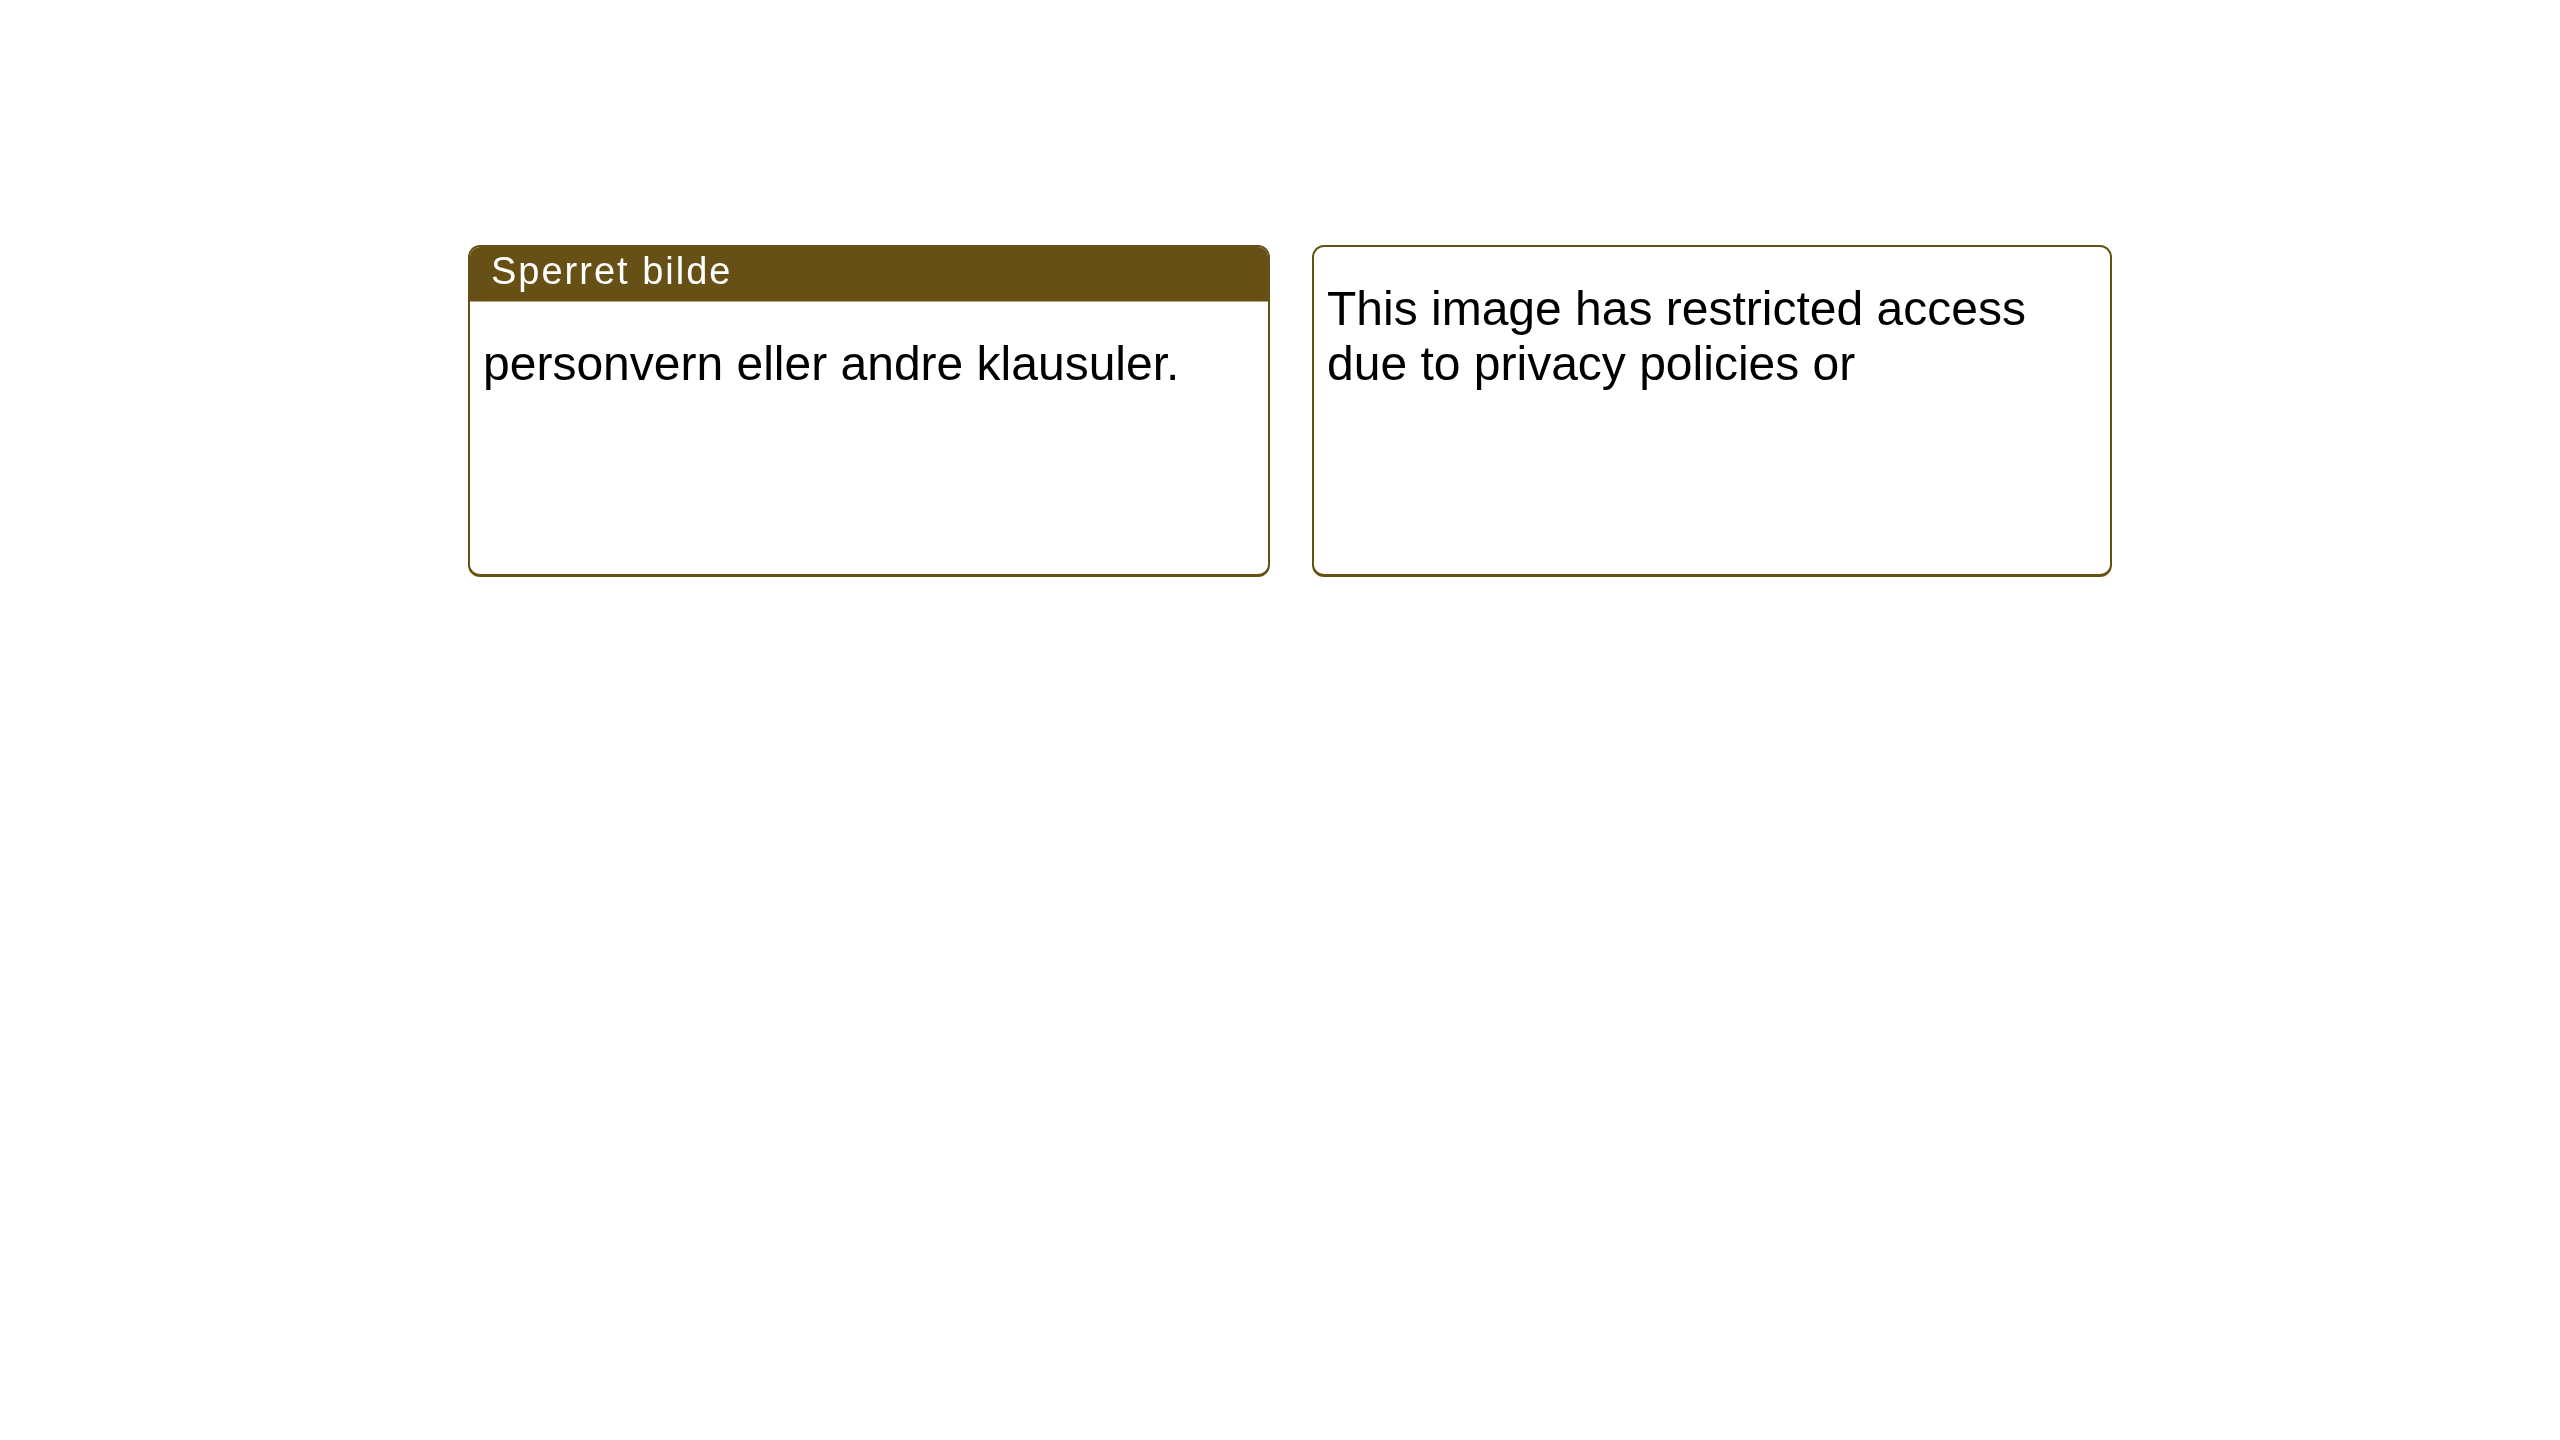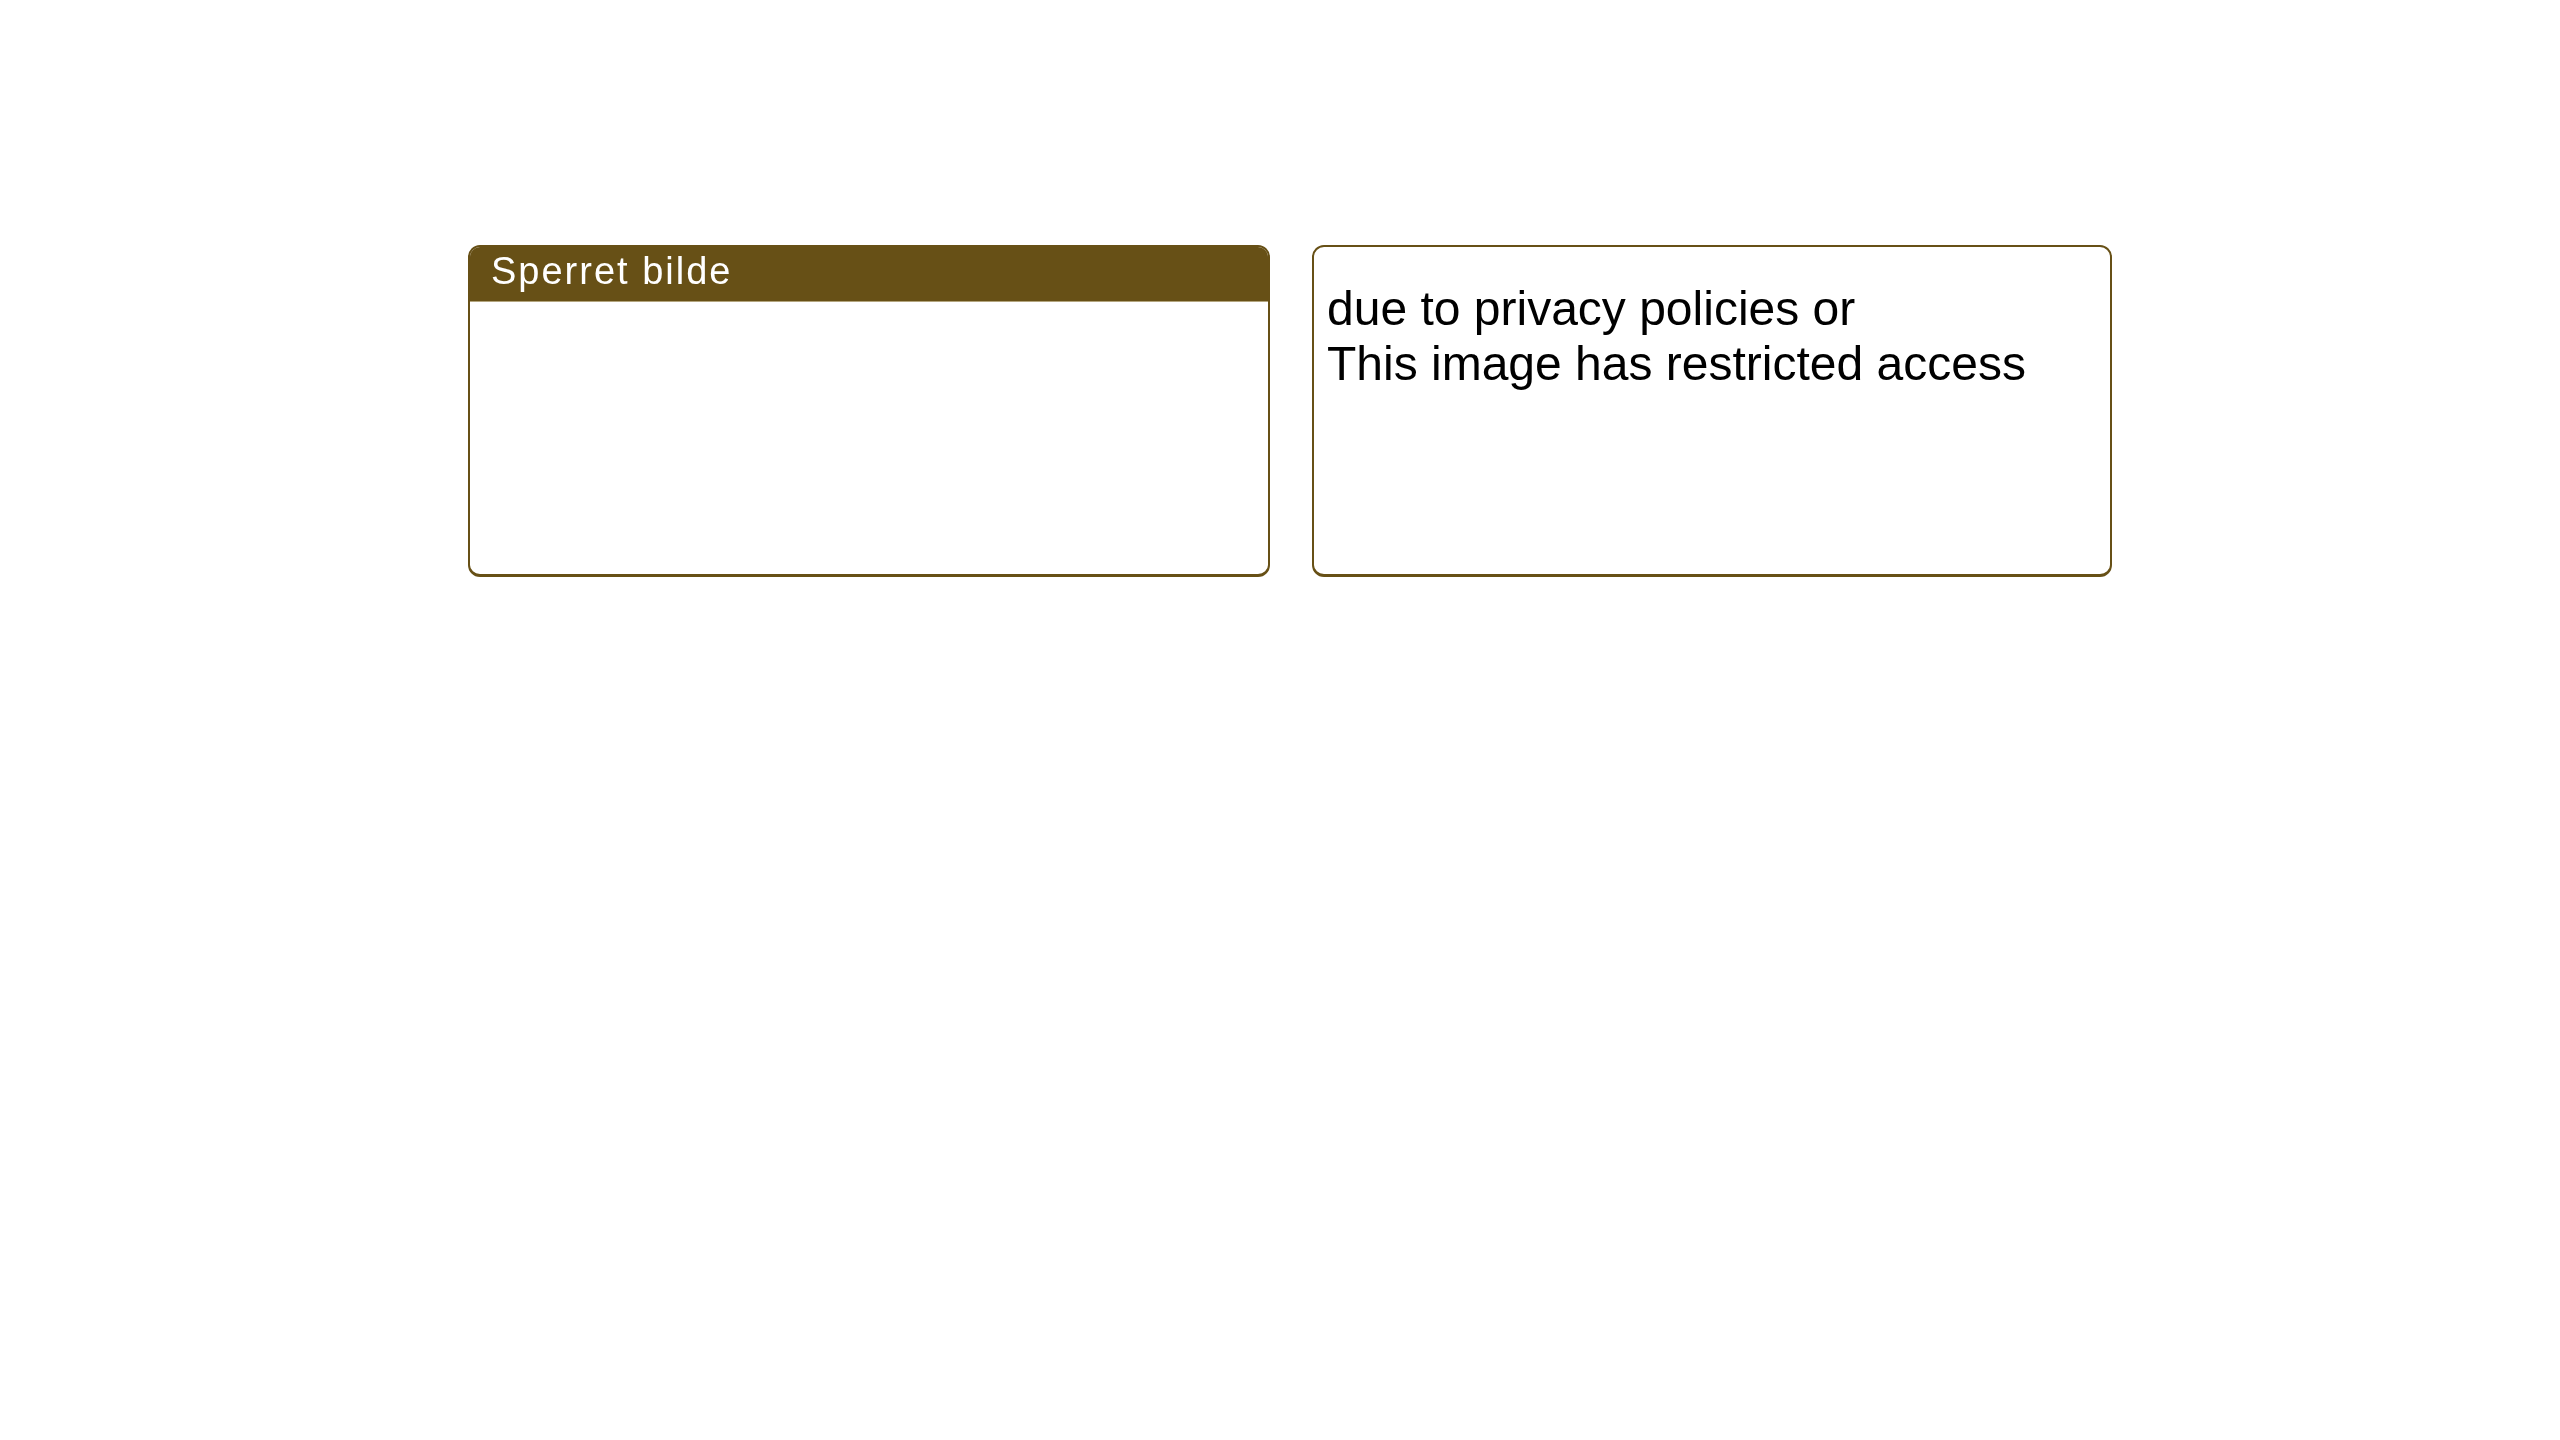--- a/index.html
+++ b/index.html
@@ -58,21 +58,22 @@
   }
 </style>
 </head>
 <body>
 
 <div class="card card-left">
   <div class="card-header">
     <span class="card-title">Sperret bilde</span>
   </div>
   <div class="card-body">
+    <span class="body-line">personvern eller andre klausuler.</span>
   </div>
 </div>
 
 <div class="card card-right">
   <div class="card-body">
+    <span class="body-line">This image has restricted access</span>
     <span class="body-line">due to privacy policies or</span>
-    <span class="body-line">This image has restricted access</span>
   </div>
 </div>
 
 </body></html>

